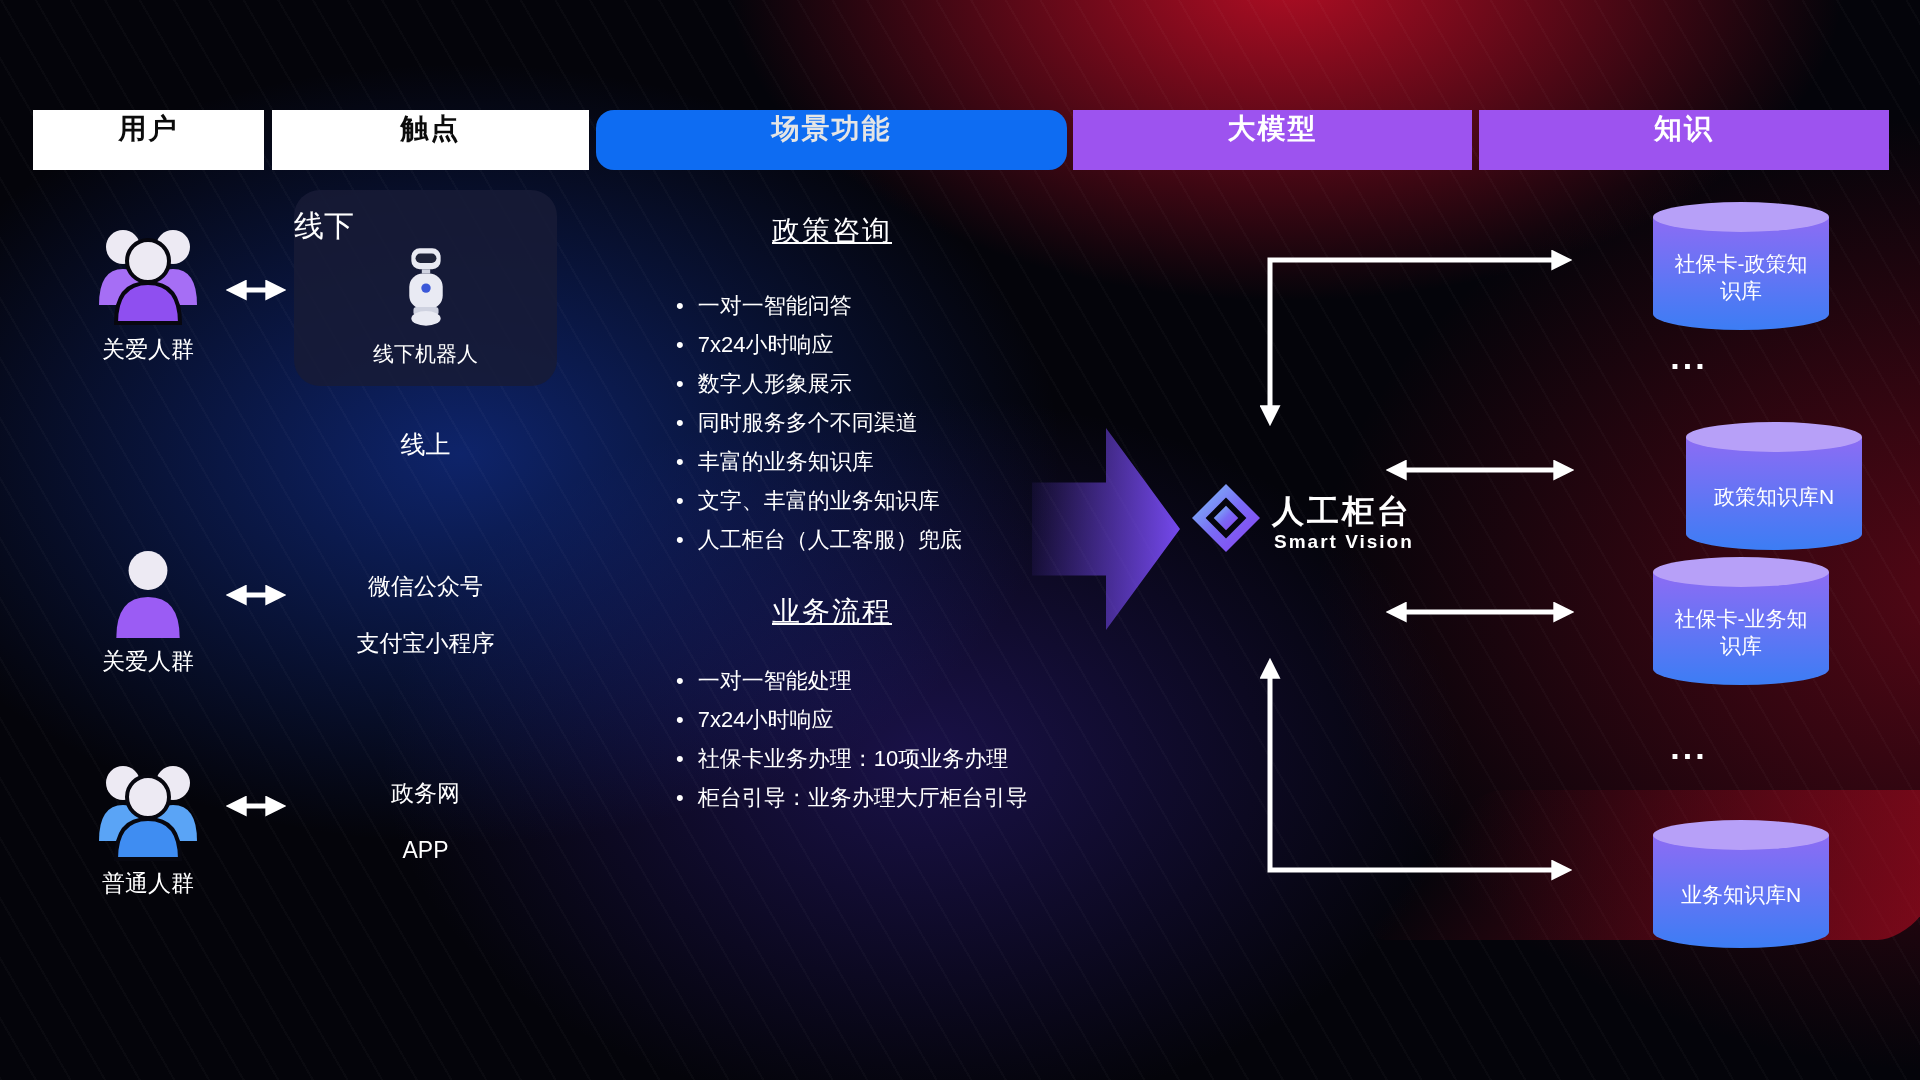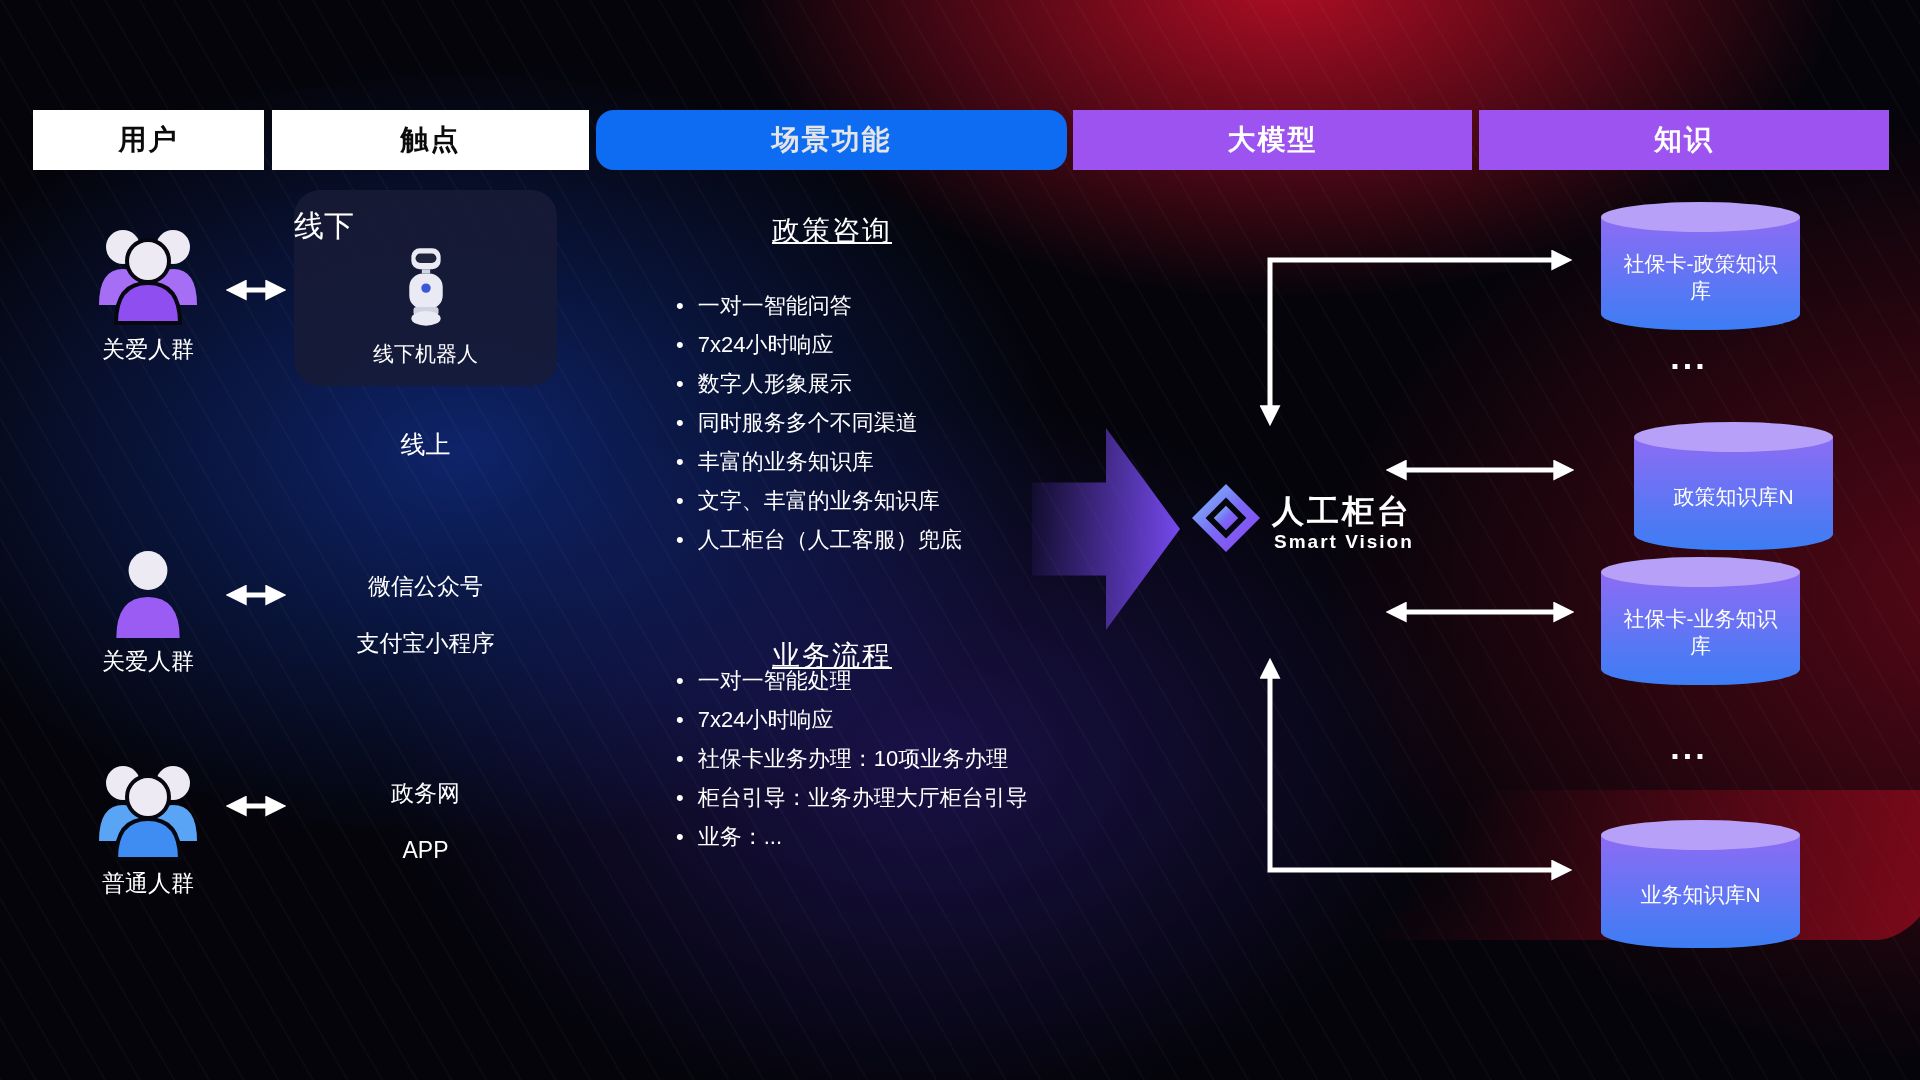--- a/index.html
+++ b/index.html
@@ -21,21 +21,21 @@
   }
   .red-shape {
     position:absolute; left:1420px; top:790px; width:540px; height:150px;
     background: linear-gradient(90deg, rgba(180,15,35,0), rgba(195,12,35,0.55));
     transform: skewX(-38deg); border-radius:24px; pointer-events:none;
   }
 
   
   .hdr {
     position:absolute; top:110px; height:60px;
-    display:flex; align-items:center; justify-content:center;
+    display:flex; justify-content:center;
     font-size:28px; font-weight:bold; letter-spacing:2px;
   }
   .hdr.white  { background:#ffffff; color:#0b0b0b; }
   .hdr.blue   { background:var(--header-blue,#0e6cf2);   color:#e5e5e5;border-radius:18px; }
   .hdr.purple { background:var(--header-purple,#9d53ef); color:#fff; }
   .hdr-users       { left:33px;   width:231px; }
   .hdr-touchpoints { left:272px;  width:317px; }
   .hdr-scenarios   { left:596px;  width:471px; }
   .hdr-model       { left:1073px; width:399px; }
   .hdr-knowledge   { left:1479px; width:410px; }
@@ -65,21 +65,21 @@
     background:linear-gradient(90deg, rgba(90,55,200,0.10), rgba(126,78,255,0.92));
     clip-path: polygon(0 27%, 50% 27%, 50% 0, 100% 50%, 50% 100%, 50% 73%, 0 73%);
   }
 
   
   .logo-diamond { position:absolute; left:1192px; top:484px; width:68px; height:68px; }
   .logo-name    { position:absolute; left:1272px; top:490px; font-size:32px; font-weight:bold; letter-spacing:3px; }
   .logo-sub     { position:absolute; left:1274px; top:531px; font-size:19px; font-weight:600; letter-spacing:2px; }
 
   
-  .cyl { position:absolute; left:1601px; width:199px; height:128px; }
+  .cyl { position:absolute; left:1653px; width:176px; height:128px; }
   .cyl-top {
     position:absolute; top:0; left:0; width:100%; height:30px; border-radius:50%;
     background:var(--cylinder-top,#b7a0f8); z-index:2;
   }
   .cyl-body {
     position:absolute; top:15px; left:0; width:100%; height:113px;
     background:linear-gradient(var(--cylinder-body-top,#8d6cf4), var(--cylinder-body-bottom,#3c7df4));
     border-radius:0 0 88px 88px / 0 0 16px 16px;
     display:flex; align-items:center; justify-content:center;
     text-align:center; padding:6px 14px 0; font-size:21px; line-height:27px;
@@ -168,27 +168,26 @@
 <ul class="feature-list" style="top:286px;">
   <li>一对一智能问答</li>
   <li>7x24小时响应</li>
   <li>数字人形象展示</li>
   <li>同时服务多个不同渠道</li>
   <li>丰富的业务知识库</li>
   <li>文字、丰富的业务知识库</li>
   <li>人工柜台（人工客服）兜底</li>
 </ul>
 
-<div class="scn-title" style="top:593px;margin-top:44px;">业务流程</div>
+<div class="scn-title" style="top:593px;">业务流程</div>
 <ul class="feature-list" style="top:661px;">
   <li>一对一智能处理</li>
   <li>7x24小时响应</li>
   <li>社保卡业务办理：10项业务办理</li>
   <li>柜台引导：业务办理大厅柜台引导</li>
-  <li>业务：...</li>
 </ul>
 
 <div class="flow-arrow"></div>
 
 <div class="logo-diamond">
   <svg viewBox="0 0 100 100" width="68" height="68">
     <defs>
       <linearGradient id="lg1" x1="0" y1="0" x2="1" y2="1">
         <stop offset="0" stop-color="#7ec8f8"></stop>
         <stop offset="0.5" stop-color="#7a6bf5"></stop>

